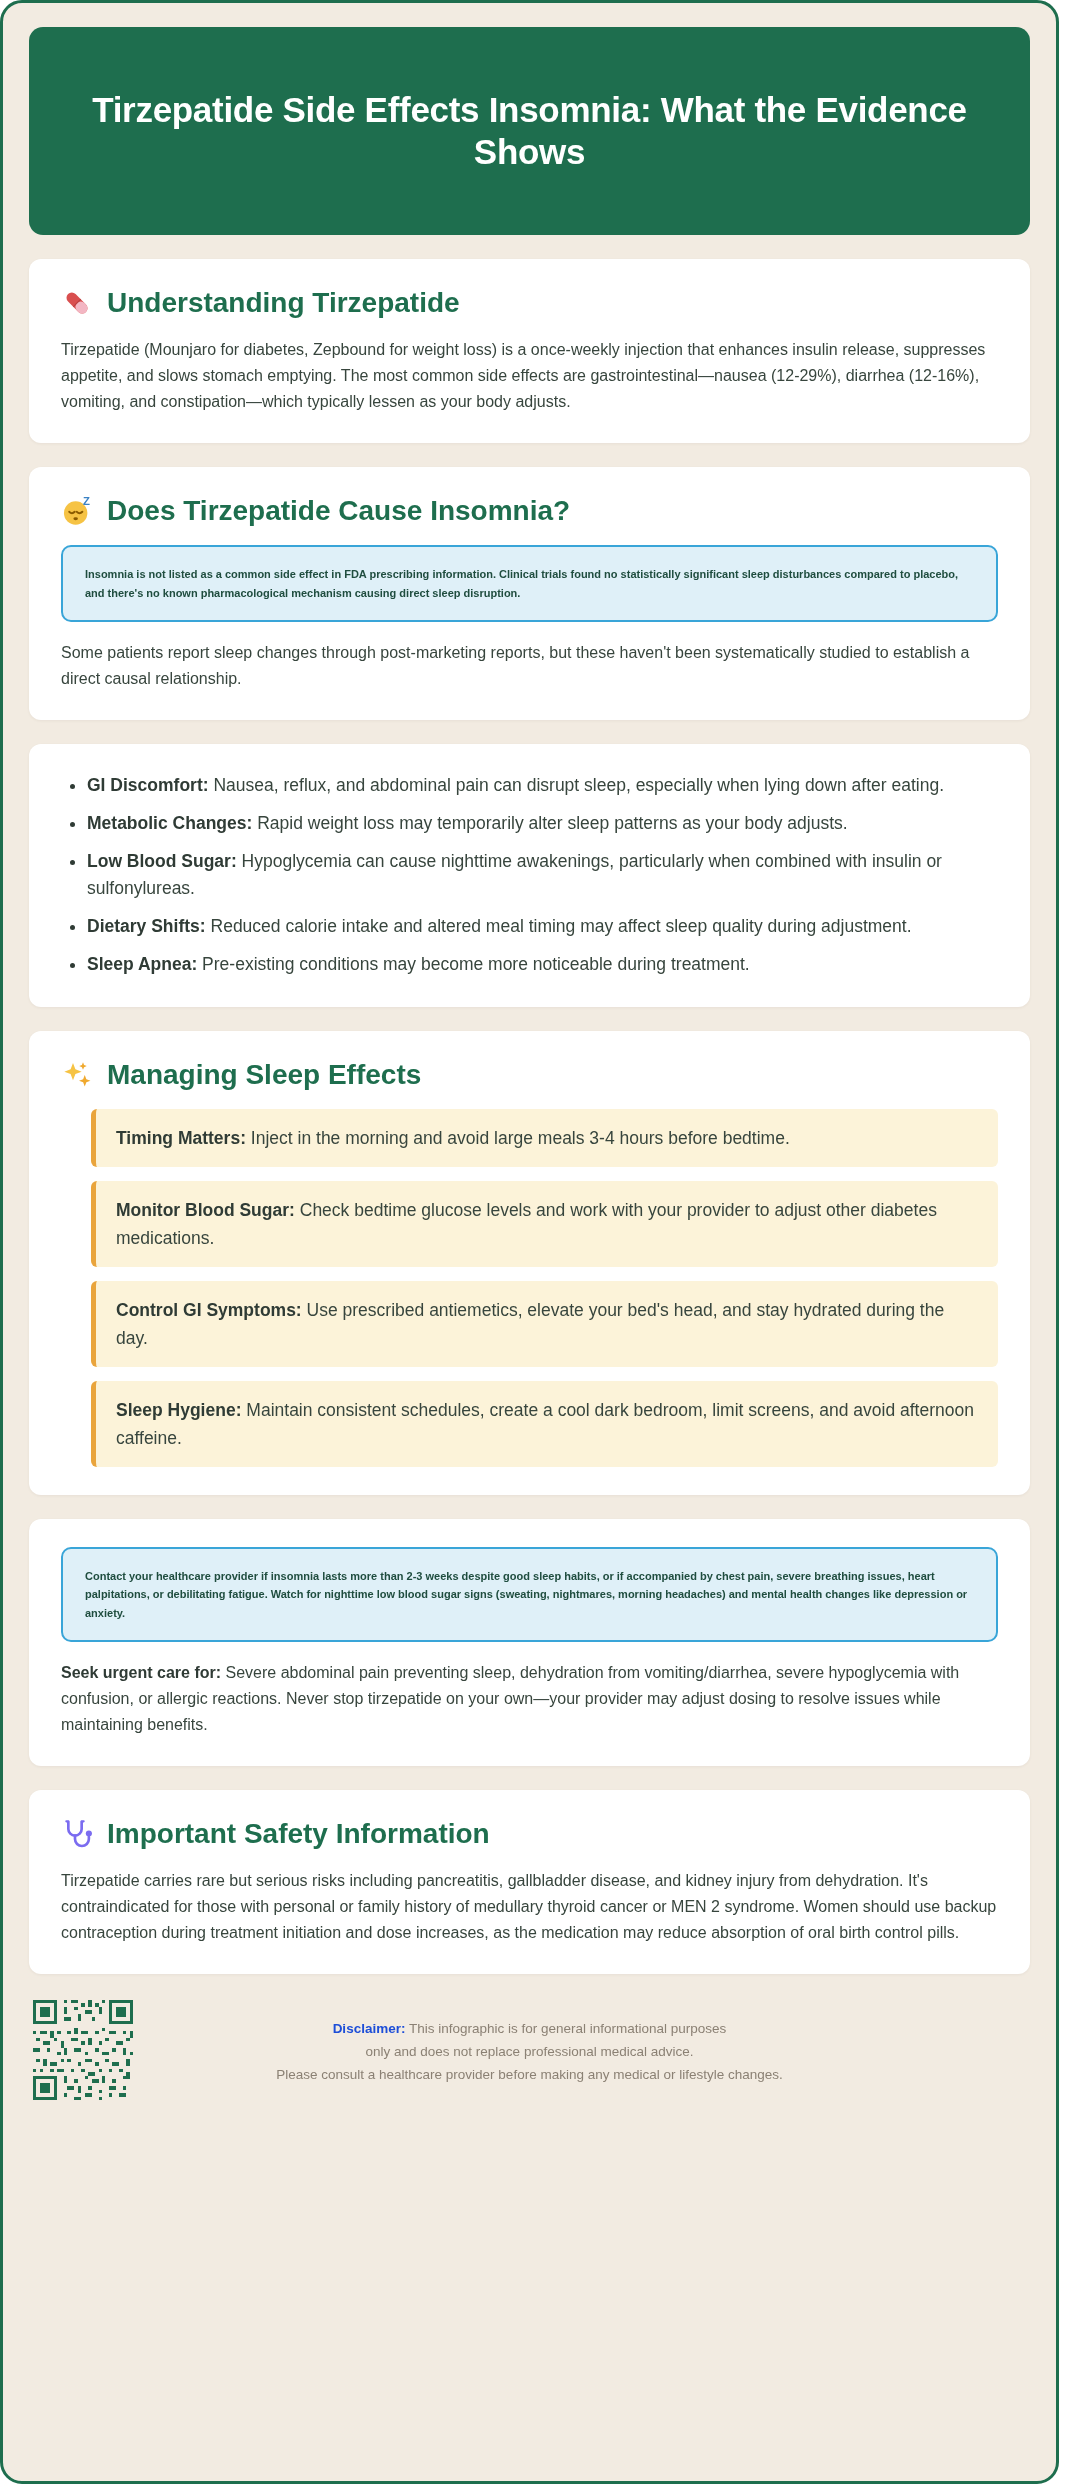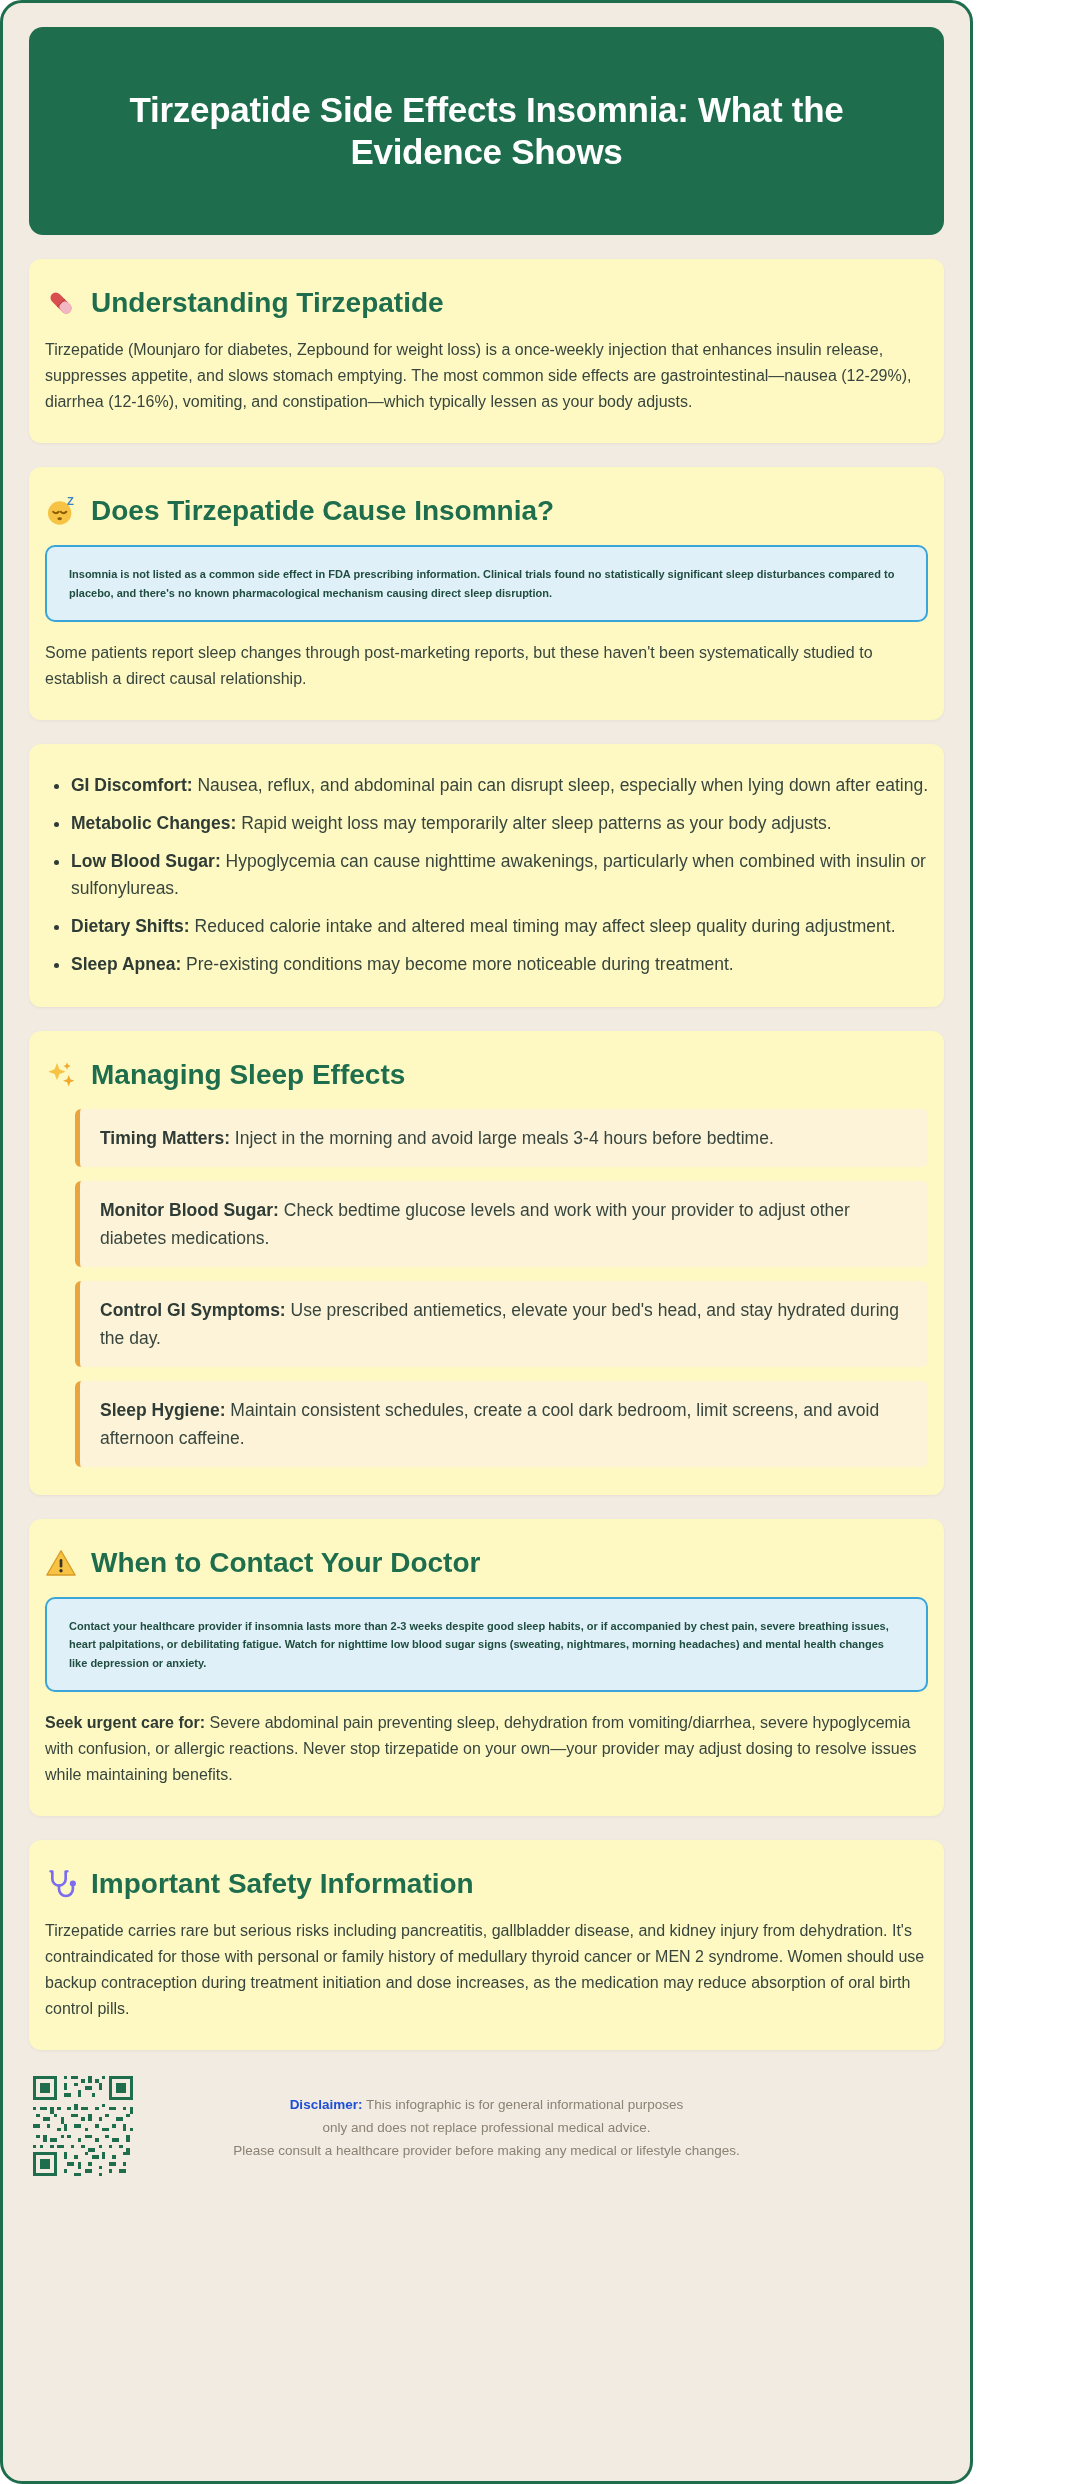--- a/index.html
+++ b/index.html
@@ -3,21 +3,21 @@
 <meta charset="utf-8">
 <style>
   * { box-sizing: border-box; }
   html, body { margin: 0; padding: 0; background: #ffffff; }
   body {
     width: 1077px;
     font-family: "Liberation Sans", sans-serif;
     color: #37453d;
   }
   .page {
-    width: 973px;
+    width: 1059px;
     min-height: 2484px;
     background: #f2ebe1;
     border: 3px solid #1e6e4e;
     border-radius: 22px;
     padding: 24px 26px 18px;
   }
   .header {
     background: #1e6e4e;
     border-radius: 14px;
     padding: 62px 40px;
@@ -25,23 +25,23 @@
   }
   .header h1 {
     margin: 0;
     color: #ffffff;
     font-size: 35px;
     font-weight: 800;
     letter-spacing: -0.3px;
     line-height: 1.2;
   }
   .card {
-    background: #fef9c3;
+    background: #ffffff;
     border-radius: 12px;
-    padding: 28px 16px;
+    padding: 28px 32px;
     margin-top: 24px;
     box-shadow: 0 1px 3px rgba(60,50,30,0.06);
   }
   .section-heading {
     display: flex;
     align-items: center;
     gap: 14px;
     margin: 0 0 18px 0;
     color: #1e6e4e;
     font-size: 28px;
@@ -176,30 +176,20 @@
       </span>
       <span>Managing Sleep Effects</span>
     </h2>
     <div class="tip"><strong>Timing Matters:</strong> <span>Inject in the morning and avoid large meals 3-4 hours before bedtime.</span></div>
     <div class="tip"><strong>Monitor Blood Sugar:</strong> <span>Check bedtime glucose levels and work with your provider to adjust other diabetes medications.</span></div>
     <div class="tip"><strong>Control GI Symptoms:</strong> <span>Use prescribed antiemetics, elevate your bed's head, and stay hydrated during the day.</span></div>
     <div class="tip"><strong>Sleep Hygiene:</strong> <span>Maintain consistent schedules, create a cool dark bedroom, limit screens, and avoid afternoon caffeine.</span></div>
   </div>
 
   <div class="card">
-    <h2 class="section-heading">
-      <span class="icon">
-        <svg viewBox="0 0 24 24" aria-hidden="true">
-          <path d="M12 2.8L22.6 21H1.4z" fill="#f6c344" stroke="#d99a23" stroke-width="1" stroke-linejoin="round"></path>
-          <rect x="11" y="9" width="2" height="6.4" rx="1" fill="#3c3328"></rect>
-          <circle cx="12" cy="17.8" r="1.25" fill="#3c3328"></circle>
-        </svg>
-      </span>
-      <span>When to Contact Your Doctor</span>
-    </h2>
     <div class="callout-blue">Contact your healthcare provider if insomnia lasts more than 2-3 weeks despite good sleep habits, or if accompanied by chest pain, severe breathing issues, heart palpitations, or debilitating fatigue. Watch for nighttime low blood sugar signs (sweating, nightmares, morning headaches) and mental health changes like depression or anxiety.</div>
     <p class="body-text urgent"><strong>Seek urgent care for:</strong> <span>Severe abdominal pain preventing sleep, dehydration from vomiting/diarrhea, severe hypoglycemia with confusion, or allergic reactions. Never stop tirzepatide on your own—your provider may adjust dosing to resolve issues while maintaining benefits.</span></p>
   </div>
 
   <div class="card">
     <h2 class="section-heading">
       <span class="icon">
         <svg viewBox="0 0 24 24" aria-hidden="true" fill="none" stroke="#7b6cf0" stroke-width="2" stroke-linecap="round">
           <path d="M5.5 3v5.2a5 5 0 0 0 10 0V3"></path>
           <path d="M10.5 13.2v2.6a5.2 5.2 0 0 0 5.2 5.2h0a5.2 5.2 0 0 0 5.2-5.2v-1.6"></path>

